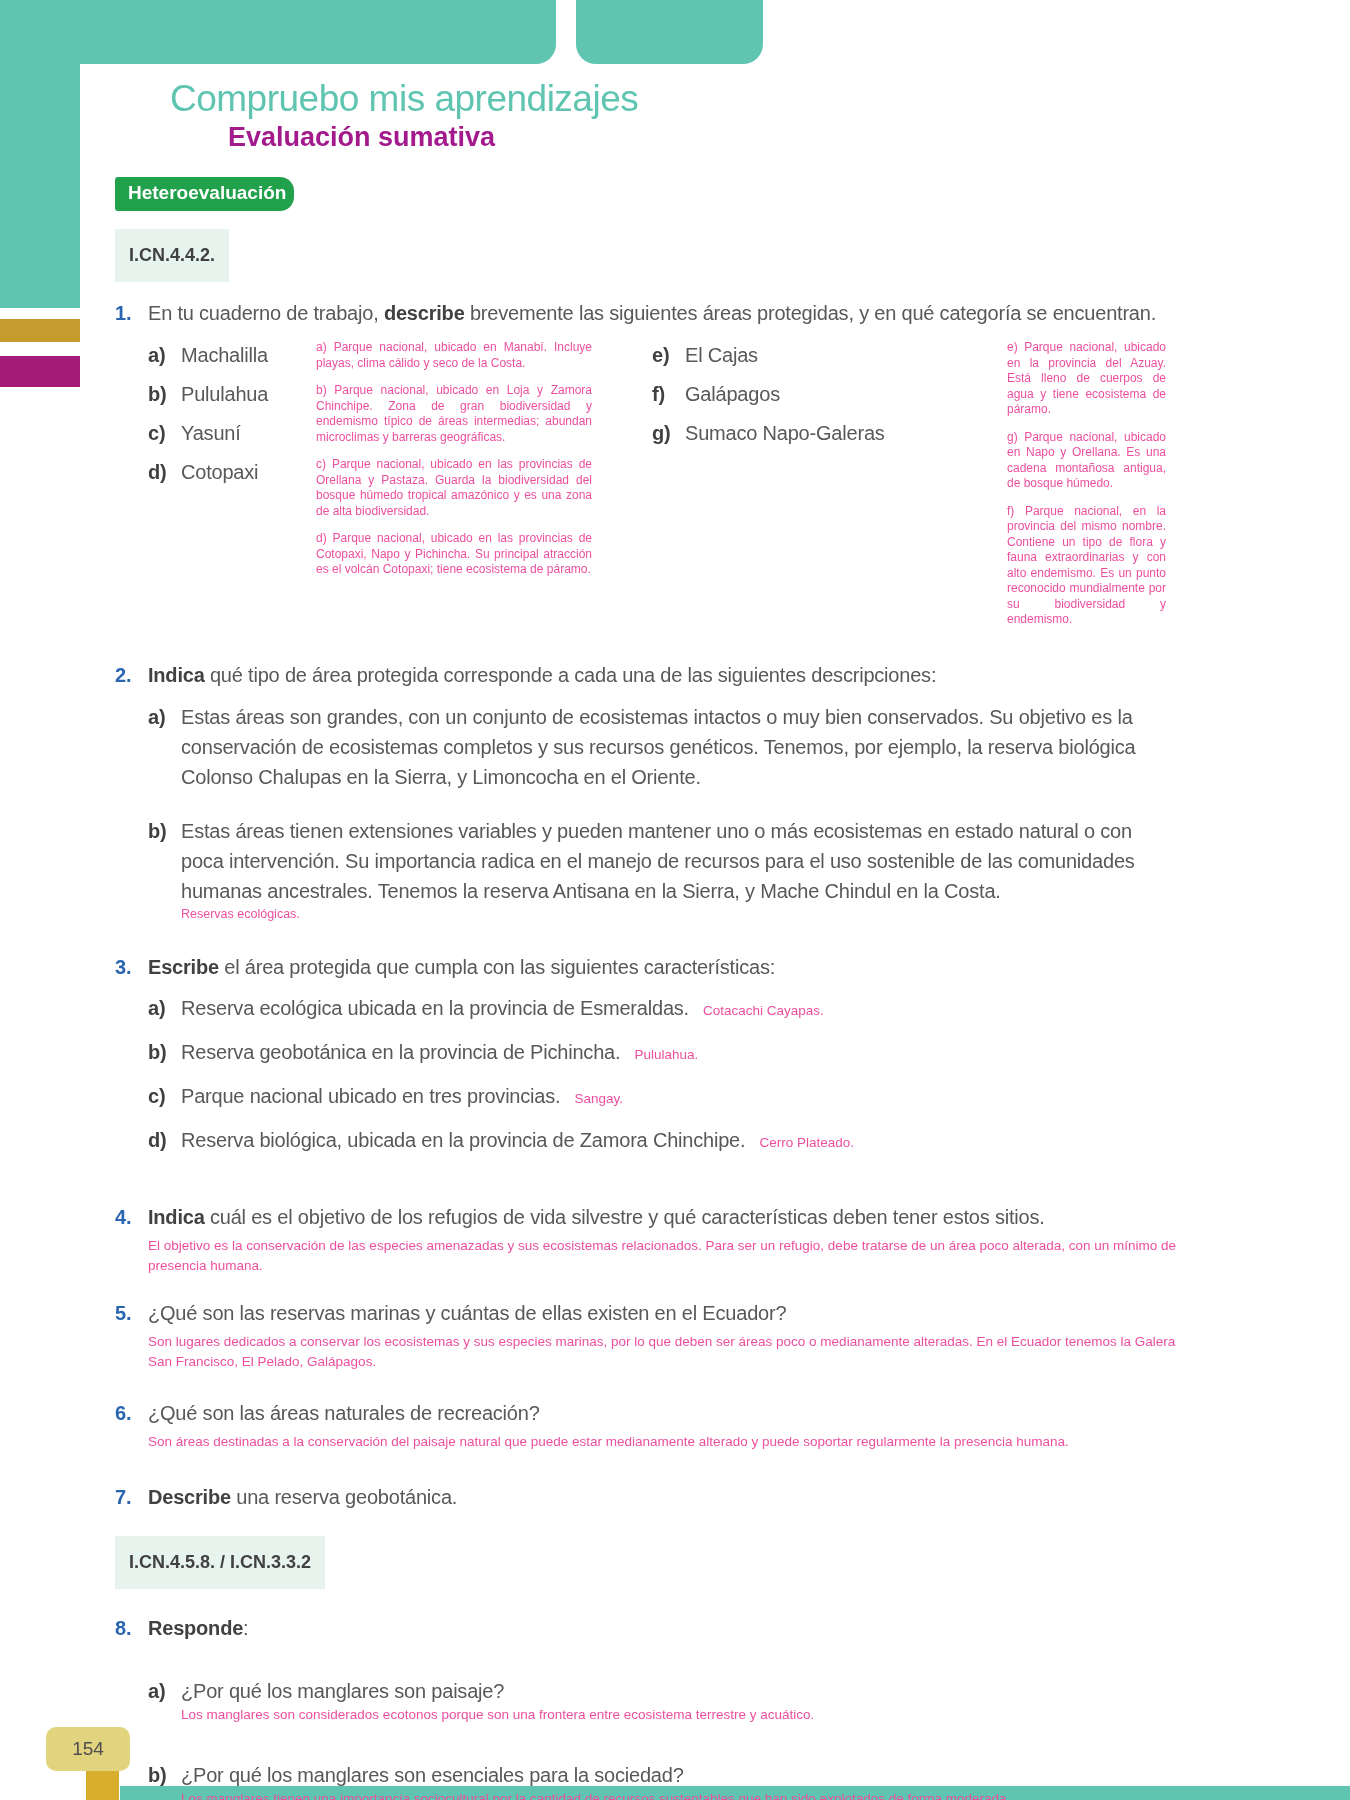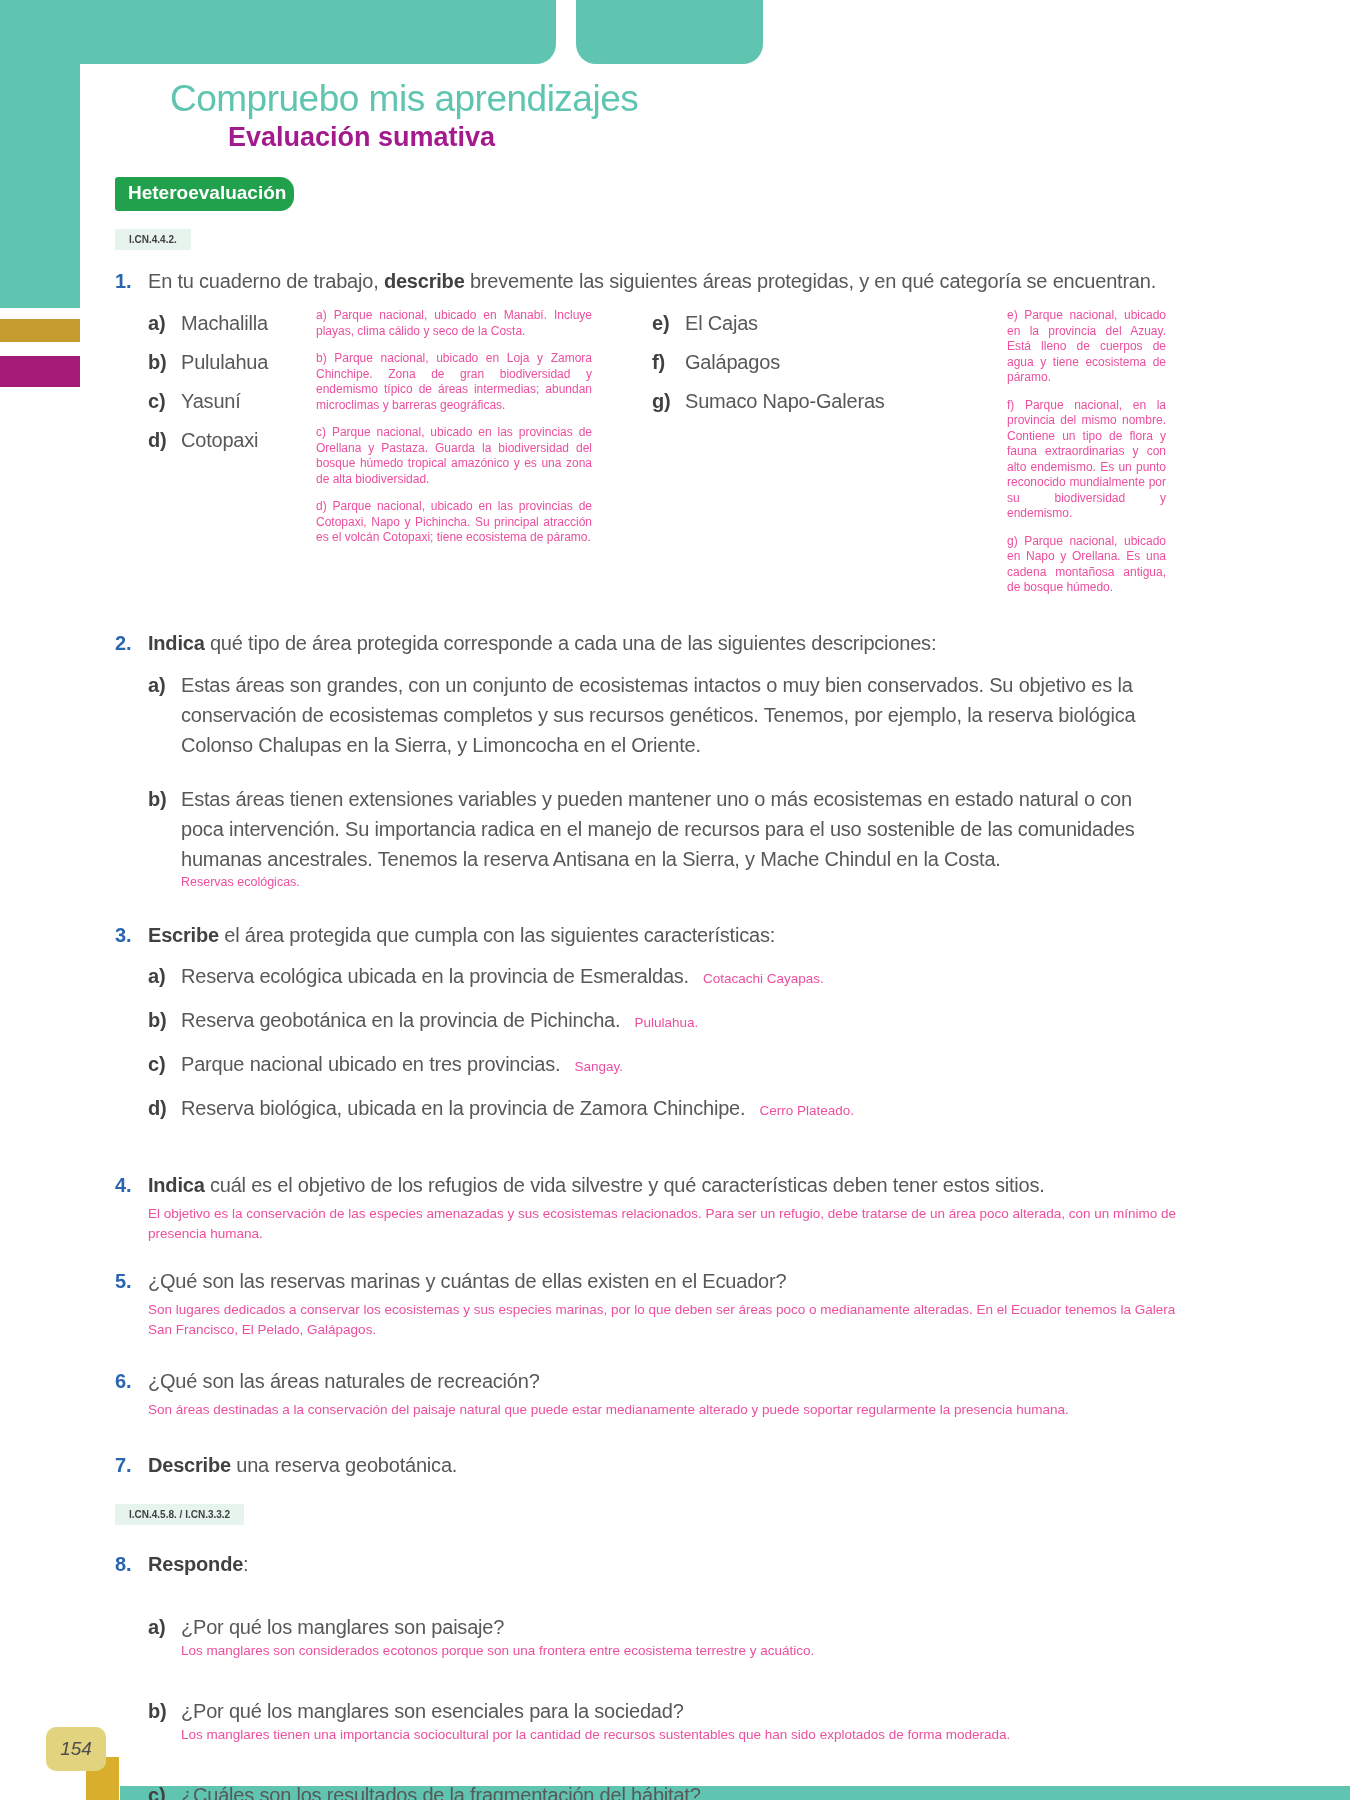--- a/index.html
+++ b/index.html
@@ -11,35 +11,35 @@
   
   .deco{position:absolute;}
   .left-strip{left:0;top:0;width:80px;height:308px;background:var(--teal,#5FC5B0);}
   .top-band-a{left:80px;top:0;width:476px;height:64px;background:var(--teal,#5FC5B0);border-radius:0 0 20px 0;}
   .top-band-b{left:576px;top:0;width:187px;height:64px;background:var(--teal,#5FC5B0);border-radius:0 0 20px 20px;}
   .gold-bar{left:0;top:319px;width:80px;height:23px;background:var(--gold,#C69B2E);}
   .magenta-bar{left:0;top:356px;width:80px;height:31px;background:var(--magenta_bar,#A41A77);}
   .gold-block{left:86px;top:1757px;width:33px;height:43px;background:var(--gold_bright,#D9AE2C);}
   .bottom-band{left:120px;top:1786px;width:1230px;height:14px;background:var(--teal,#5FC5B0);}
   .page-tab{
-    left:46px;top:1727px;width:60px;height:44px;background:var(--tab_khaki,#E2D37E);
+    left:46px;top:1727px;width:84px;height:44px;background:var(--tab_khaki,#E2D37E);
     border-radius:10px;display:flex;align-items:center;justify-content:center;
-    font-size:19px;color:#4E4E50;font-style:italic;
+    font-size:19px;color:#4E4E50;
   }
   
   .main{position:absolute;left:0;top:0;width:1350px;padding-top:70px;}
   h1.title{margin:8px 0 0 170px;font-size:37px;font-weight:normal;color:var(--teal,#5FC5B0);letter-spacing:-0.5px;}
   h2.subtitle{margin:2px 0 0 228px;font-size:27px;font-weight:bold;color:var(--magenta,#A21A8C);}
   .badge{
     display:inline-block;margin:24px 0 0 115px;background:var(--green,#22A14C);color:#fff;
     font-weight:bold;font-size:19px;padding:5px 8px 7px 13px;border-radius:3px 14px 14px 3px;
   }
   .code{
     display:inline-block;background:var(--mint,#E7F4ED);color:var(--dark,#414042);
-    font-weight:bold;font-size:10px;padding:5px 14px;
+    font-weight:bold;font-size:18px;padding:16px 14px;
   }
   .code.first{margin:18px 0 0 115px;}
   .code.second{margin:24px 0 0 115px;}
   .q{display:flex;margin:0 172px 0 115px;}
   .qnum{width:33px;flex:none;color:var(--blue,#2A65B0);font-weight:bold;font-size:20px;line-height:30px;}
   .qbody{flex:1;font-size:20px;color:var(--gray,#58585B);line-height:30px;letter-spacing:-0.2px;}
   .qbody b{color:var(--dark,#414042);}
   .qtext{margin:0;}
   .item{display:flex;}
   .ilabel{width:33px;flex:none;font-weight:bold;color:var(--dark,#414042);}
@@ -133,22 +133,22 @@
               <span class="olabel">f)</span>
               <span class="oval">Galápagos</span>
             </div>
           <div class="opt">
               <span class="olabel">g)</span>
               <span class="oval">Sumaco Napo-Galeras</span>
             </div>
         </div>
         <div class="pinkcol rgt">
           <p>e) Parque nacional, ubicado en la provincia del Azuay. Está lleno de cuerpos de agua y tiene ecosistema de páramo.</p>
+          <p>g) Parque nacional, ubicado en Napo y Orellana. Es una cadena montañosa antigua, de bosque húmedo.</p>
           <p>f) Parque nacional, en la provincia del mismo nombre. Contiene un tipo de flora y fauna extraordinarias y con alto endemismo. Es un punto reconocido mundialmente por su biodiversidad y endemismo.</p>
-          <p>g) Parque nacional, ubicado en Napo y Orellana. Es una cadena montañosa antigua, de bosque húmedo.</p>
         </div>
       </div>
     </div>
   </div>
 
   <div class="q q2">
     <div class="qnum">2.</div>
     <div class="qbody">
       <p class="qtext"><b>Indica</b><span> qué tipo de área protegida corresponde a cada una de las siguientes descripciones:</span></p>
       <div class="item a">

